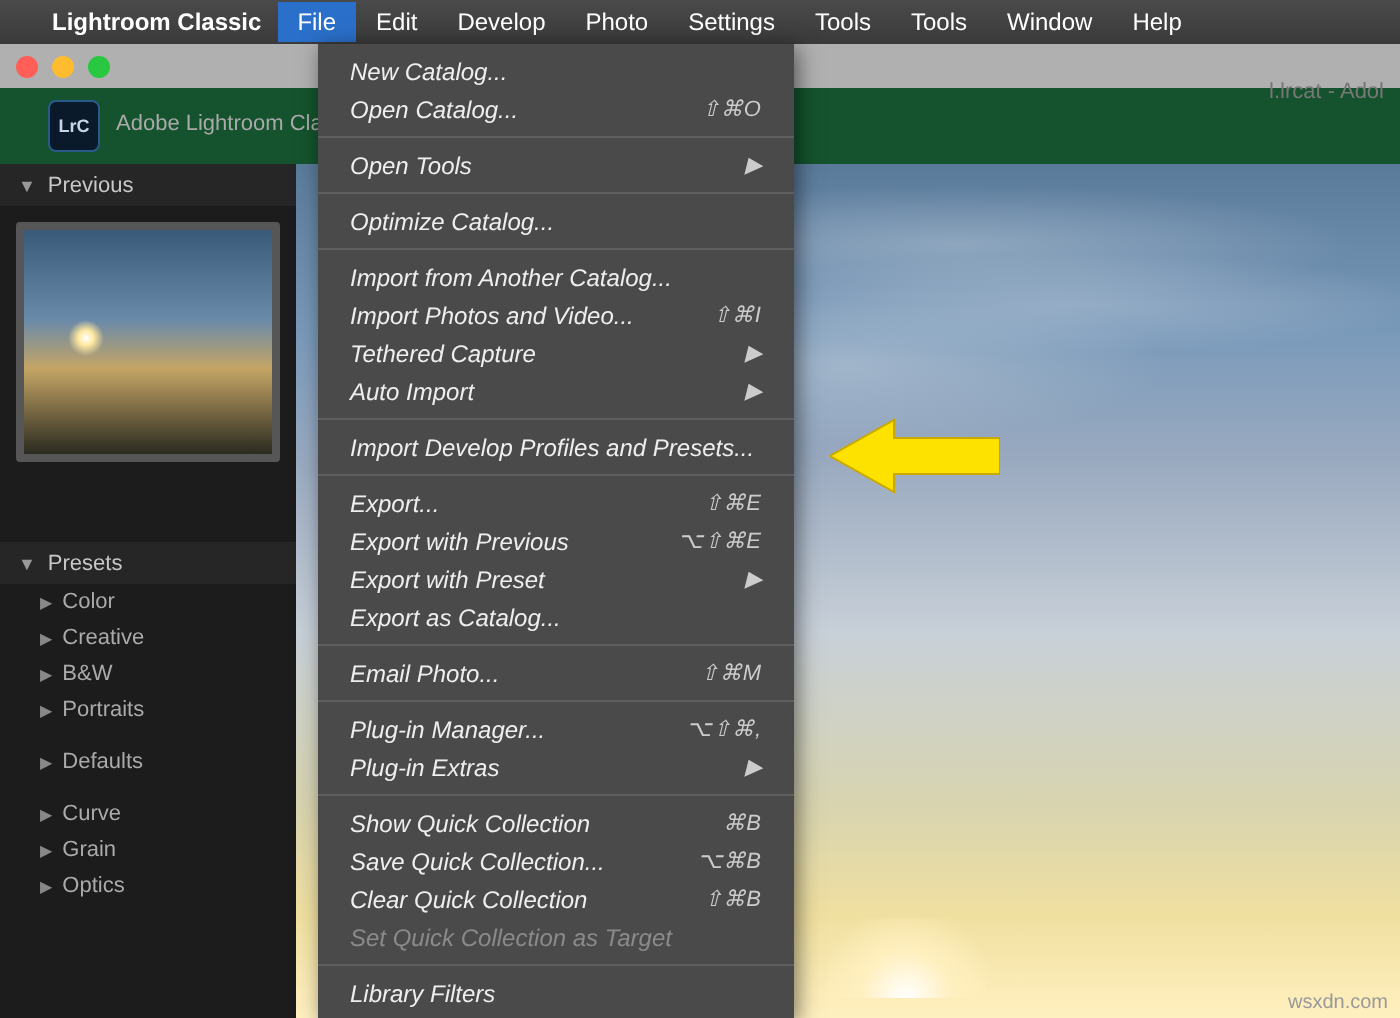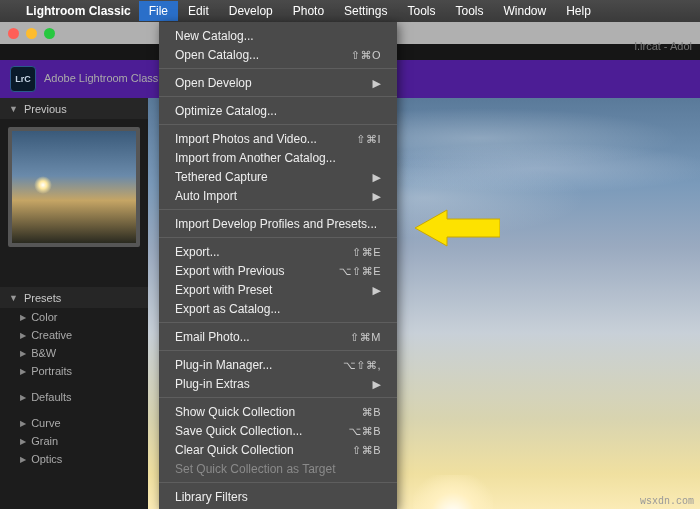--- a/index.html
+++ b/index.html
@@ -8,21 +8,21 @@
     .menubar { height: 22px; background: linear-gradient(#4a4a4a, #3a3a3a); display: flex; align-items: center; padding-left: 16px; color: #fff; font-size: 12px; gap: 0; }
     .apple-logo { font-size: 13px; margin-right: 10px; }
     .app-name { font-weight: 600; margin-right: 8px; }
     .menu-item { padding: 3px 10px; cursor: pointer; }
     .menu-item.active { background: #2a6fc9; }
 
     .traffic { height: 22px; background: #b0b0b0; display: flex; align-items: center; padding-left: 8px; gap: 7px; }
     .dot { width: 11px; height: 11px; border-radius: 50%; }
     .dot.red { background: #ff5f57; } .dot.yellow { background: #febc2e; } .dot.green { background: #28c840; }
 
-    .toolbar { height: 38px; background: #4c1d95; display: flex; align-items: center; padding: 0 10px; color: #ddd; position: relative; margin-top: 16px; }
+    .toolbar { height: 38px; background: #14532d; display: flex; align-items: center; padding: 0 24px; color: #ddd; position: relative; }
     .lrc-icon { width: 26px; height: 26px; background: #0a1a2a; border-radius: 4px; display: flex; align-items: center; justify-content: center; font-size: 9px; font-weight: 700; color: #c7d6e6; margin-right: 8px; border:1px solid #2a5a8a;}
     .toolbar-title { font-size: 11px; color: #aaa; line-height: 1.2; }
     .toolbar-title .main { font-size: 13px; color: #eee; }
 
     .body-row { display: flex; height: calc(100% - 82px); }
     .sidebar { width: 148px; background: #1c1c1c; color: #ccc; font-size: 11px; overflow: hidden; }
     .panel-header { background: #262626; padding: 5px 9px; display: flex; align-items: center; gap: 6px; color: #c8c8c8; height: 21px;}
     .chev { font-size: 9px; color: #999; }
     .thumb-box { margin: 8px; border: 4px solid #565656; height: 120px; background: linear-gradient(to bottom, #3a5a7a 0%, #6a8aaa 40%, #c5a565 62%, #2a2a20 100%); position: relative; border-radius:2px;}
     .sun { position: absolute; top: 45px; left: 22px; width: 18px; height: 18px; border-radius: 50%; background: radial-gradient(circle, #fff 0%, #ffe9a0 30%, rgba(255,233,160,0) 70%); }
@@ -32,28 +32,28 @@
 
     .main-view { flex: 1; background: linear-gradient( to bottom, #5a7a9a 0%, #7a9aba 20%, #9aaac0 35%, #c8d0d8 55%, #d8d4b0 75%, #f0e0a0 88%, #fff0c0 100%); position: relative; }
     .clouds { position: absolute; top: 0; left: 0; right: 0; height: 200px; background:
       radial-gradient(ellipse 200px 30px at 60% 20%, rgba(255,255,255,0.25), transparent),
       radial-gradient(ellipse 180px 25px at 70% 35%, rgba(200,210,225,0.4), transparent),
       radial-gradient(ellipse 160px 40px at 50% 50%, rgba(220,225,230,0.35), transparent);
     }
     .sun2 { position: absolute; bottom: 10px; left: 48%; width: 80px; height: 40px; background: radial-gradient(ellipse at center bottom, #fff 0%, #fff0c0 40%, rgba(255,240,192,0) 80%); }
 
     .dropdown { position: absolute; top: 22px; left: 159px; width: 238px; background: #4a4a4a; box-shadow: 2px 2px 10px rgba(0,0,0,0.5); color: #eee; font-size: 12px; padding: 4px 0; z-index: 10; }
-    .dd-item { padding: 2.5px 16px; display: flex; align-items: flex-end; justify-content: space-between; cursor: pointer; white-space: nowrap; }
+    .dd-item { padding: 2.5px 16px; display: flex; align-items: center; justify-content: space-between; cursor: pointer; white-space: nowrap; font-style: italic; }
     .dd-item.disabled { color: #8a8a8a; }
     .dd-item .sc { color: #ccc; font-size: 11px; letter-spacing: 0.5px; }
     .dd-item .sub { color: #ccc; font-size: 11px; }
     .dd-sep { height: 1px; background: #5e5e5e; margin: 4px 0; }
 
     .annotation-arrow { position: absolute; top: 207px; left: 415px; z-index: 20; }
-    .watermark { position: absolute; bottom: 2px; right: 6px; font-size: 10px; color: #999; z-index: 30; font-family: Liberation Mono, monospace;}
+    .watermark { position: absolute; bottom: 2px; right: 6px; font-size: 10px; color: #999; z-index: 30;}
     .doc-title { position: absolute; top: 40px; right: 8px; font-size: 11px; color: #777; z-index: 5;}
   </style>
 </head>
 <body>
 
 <div class="menubar">
   <span class="apple-logo"></span>
   <span class="app-name">Lightroom Classic</span>
   <span class="menu-item active">File</span>
   <span class="menu-item">Edit</span>
@@ -143,34 +143,34 @@
 <div class="dropdown" id="file-dropdown">
     <div class="dd-item">
       <span>New Catalog...</span>
     </div>
     <div class="dd-item">
       <span>Open Catalog...</span>
       <span class="sc">⇧⌘O</span>
     </div>
     <div class="dd-sep"></div>
     <div class="dd-item">
-      <span>Open Develop</span>
+      <span>Open Tools</span>
       <span class="sub">▶</span>
     </div>
     <div class="dd-sep"></div>
     <div class="dd-item">
       <span>Optimize Catalog...</span>
     </div>
     <div class="dd-sep"></div>
+    <div class="dd-item">
+      <span>Import from Another Catalog...</span>
+    </div>
     <div class="dd-item">
       <span>Import Photos and Video...</span>
       <span class="sc">⇧⌘I</span>
-    </div>
-    <div class="dd-item">
-      <span>Import from Another Catalog...</span>
     </div>
     <div class="dd-item">
       <span>Tethered Capture</span>
       <span class="sub">▶</span>
     </div>
     <div class="dd-item">
       <span>Auto Import</span>
       <span class="sub">▶</span>
     </div>
     <div class="dd-sep"></div>

